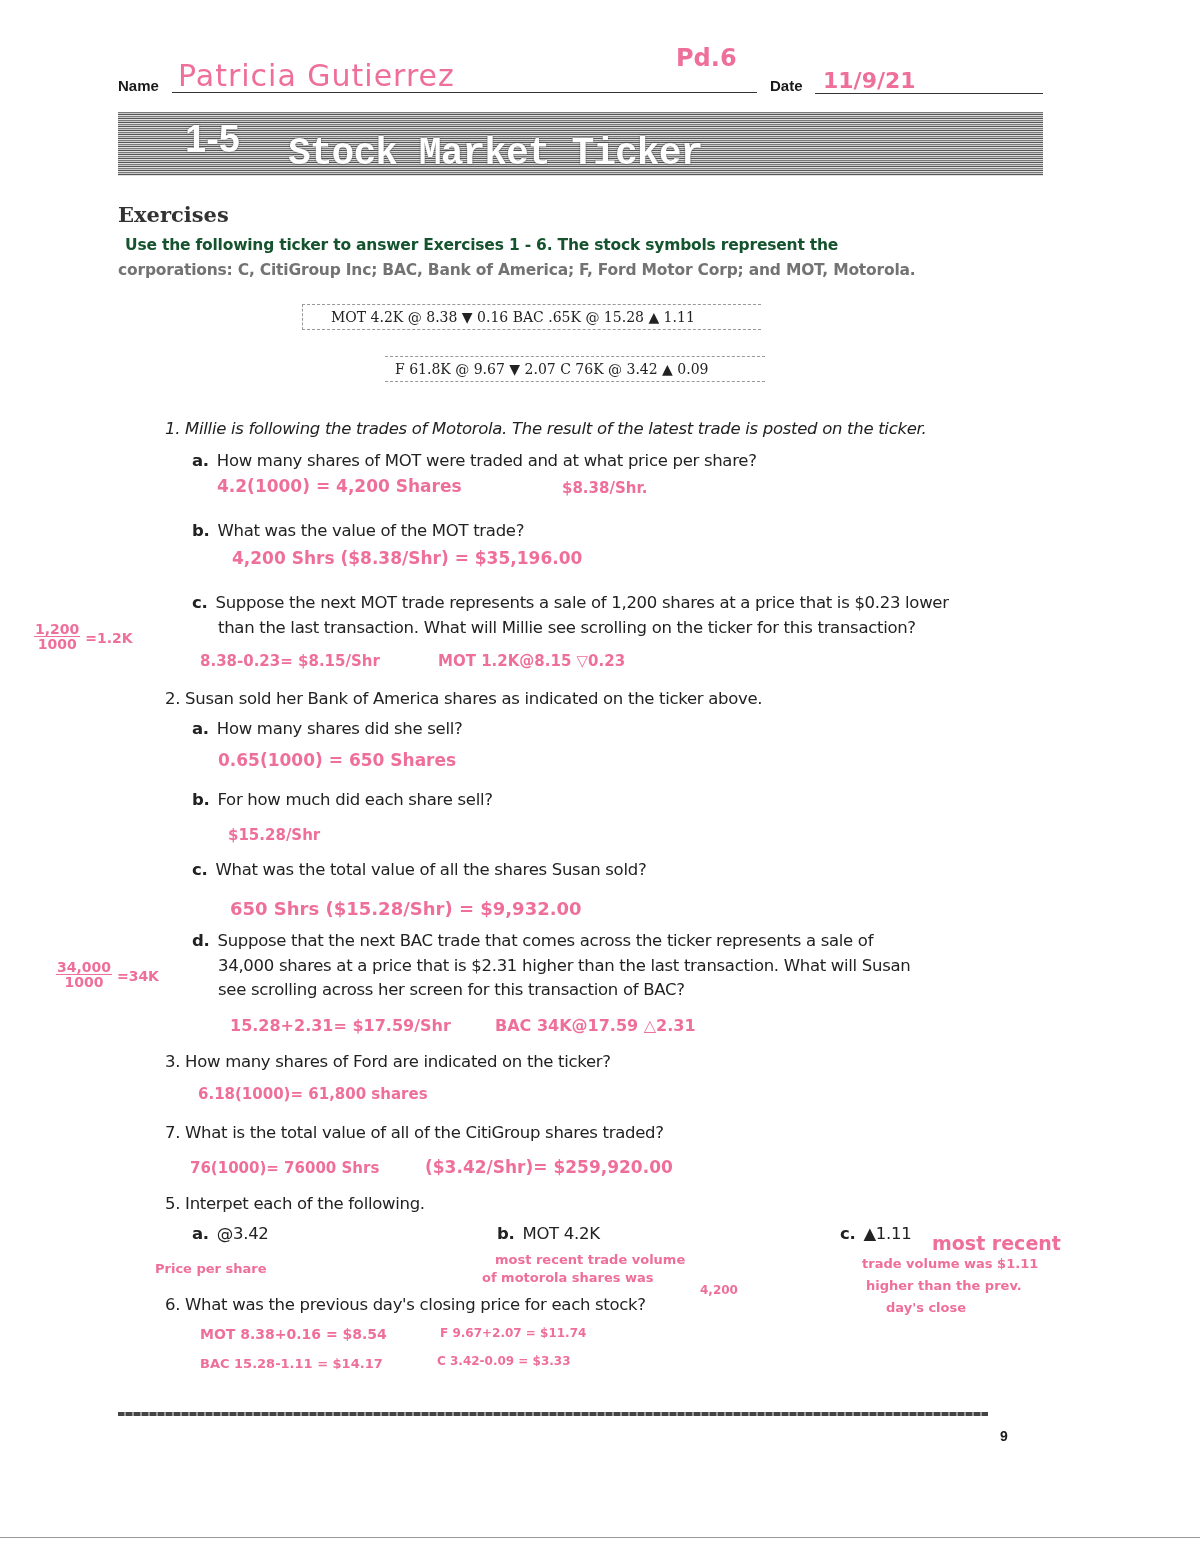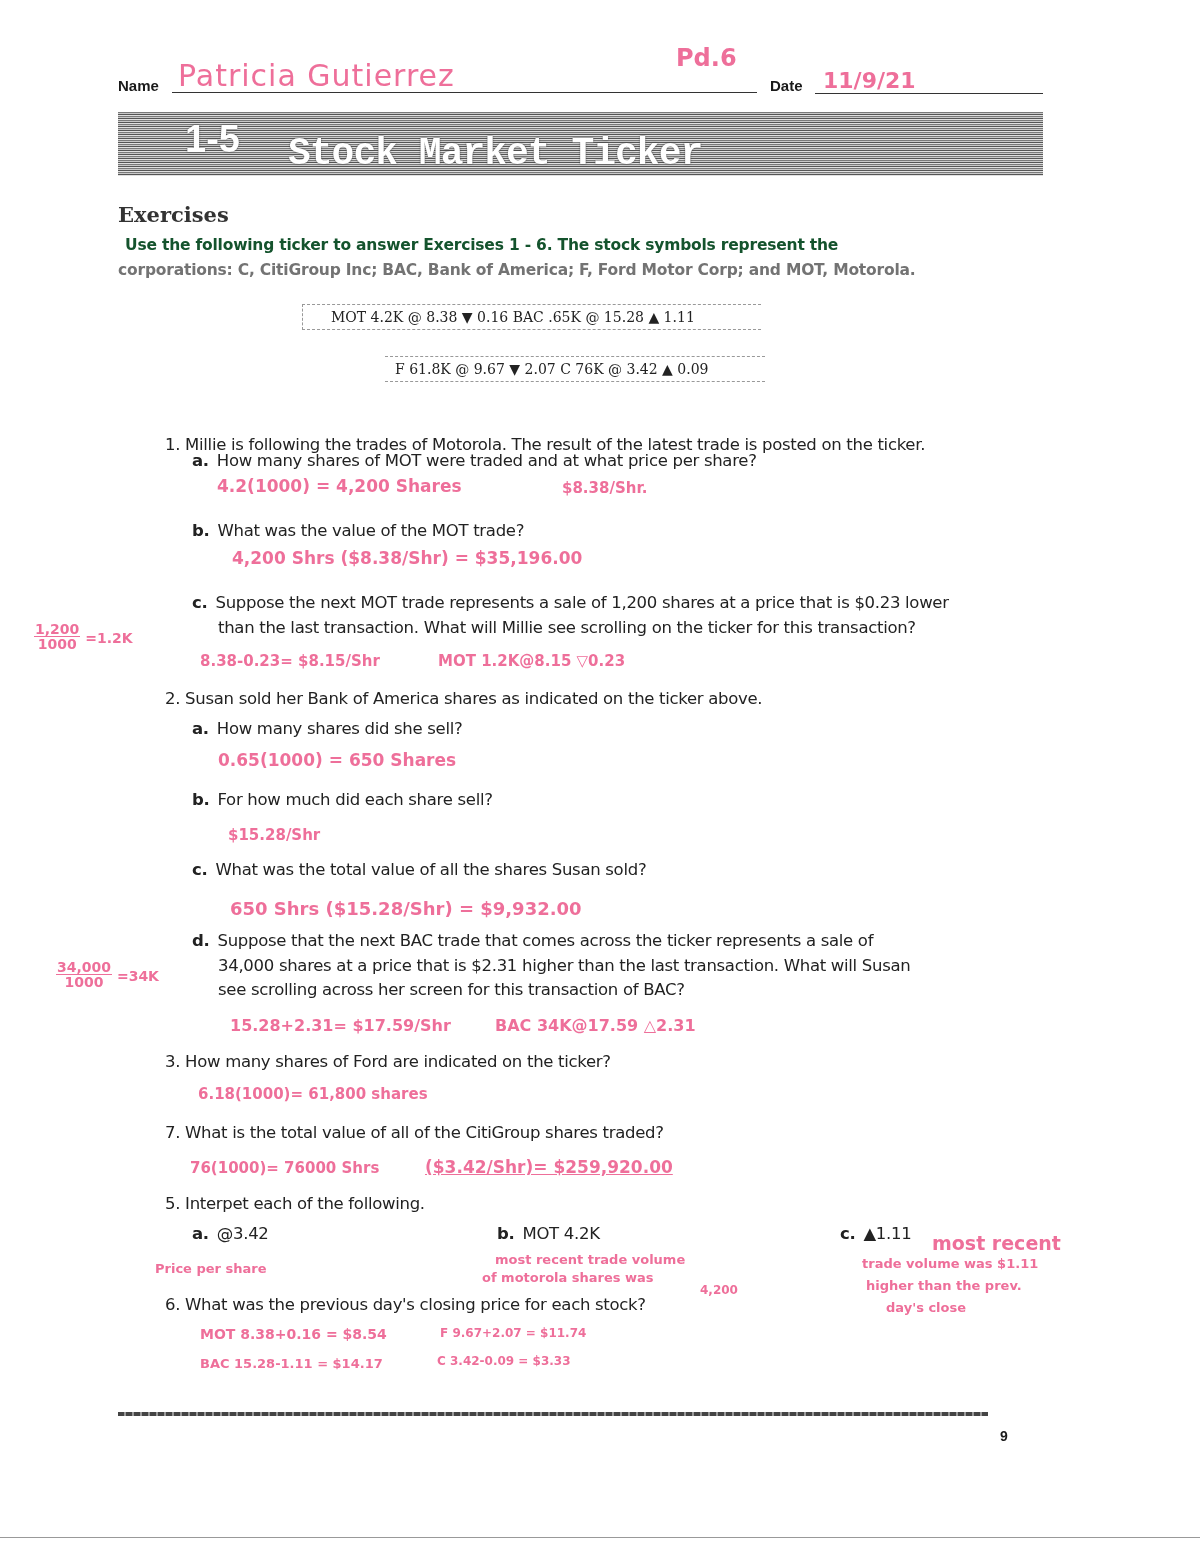--- a/index.html
+++ b/index.html
@@ -46,21 +46,21 @@
 <div class="abs banner-num">1-5</div>
 <div class="abs banner-title">Stock Market Ticker</div>
 
 <div class="abs serif" style="left:118px; top:202px; font-size:21px; font-weight:bold; color:#333;">Exercises</div>
 <div class="abs" style="left:118px; top:236px; font-size:15.5px; font-weight:bold; color:#14532d; letter-spacing:-0.2px;margin-left:7px;">Use the following ticker to answer Exercises 1 - 6. The stock symbols represent the</div>
 <div class="abs" style="left:118px; top:261px; font-size:15.5px; font-weight:bold; color:#737373; letter-spacing:-0.2px;">corporations: C, CitiGroup Inc; BAC, Bank of America; F, Ford Motor Corp; and MOT, Motorola.</div>
 
 <div class="abs ticker" style="left:302px; top:304px; width:420px; border-left:1px dashed #999;padding-left:28px;">MOT 4.2K @ 8.38 ▼ 0.16   BAC .65K @ 15.28 ▲ 1.11</div>
 <div class="abs ticker" style="left:385px; top:356px; width:360px;">F 61.8K @ 9.67 ▼ 2.07  C 76K @ 3.42 ▲ 0.09</div>
 
-<div class="abs q" style="left:165px; top:435px;">1. Millie is following the trades of Motorola. The result of the latest trade is posted on the ticker.</div>
+<div class="abs q" style="left:165px; top:419px;font-style:italic;">1. Millie is following the trades of Motorola. The result of the latest trade is posted on the ticker.</div>
 <div class="abs q" style="left:192px; top:451px;"><span class="sub-letter">a.</span><span>How many shares of MOT were traded and at what price per share?</span></div>
 <div class="abs pink" style="left:217px; top:476px; font-size:17px;">4.2(1000) = 4,200 Shares</div>
 <div class="abs pink" style="left:562px; top:479px; font-size:15px;">$8.38/Shr.</div>
 
 <div class="abs q" style="left:192px; top:521px;"><span class="sub-letter">b.</span><span>What was the value of the MOT trade?</span></div>
 <div class="abs pink" style="left:232px; top:548px; font-size:17px;">4,200 Shrs ($8.38/Shr) = $35,196.00</div>
 
 <div class="abs q" style="left:192px; top:593px;"><span class="sub-letter">c.</span><span>Suppose the next MOT trade represents a sale of 1,200 shares at a price that is $0.23 lower</span></div>
 <div class="abs q" style="left:218px; top:618px;">than the last transaction. What will Millie see scrolling on the ticker for this transaction?</div>
 <div class="abs hand" style="left:34px; top:622px; font-size:14px; font-weight:bold;">
@@ -88,21 +88,21 @@
   <span style="vertical-align:6px;">=34K</span>
 </div>
 <div class="abs pink" style="left:230px; top:1016px; font-size:16px;">15.28+2.31= $17.59/Shr</div>
 <div class="abs pink" style="left:495px; top:1016px; font-size:16px;">BAC 34K@17.59 △2.31</div>
 
 <div class="abs q" style="left:165px; top:1052px;">3. How many shares of Ford are indicated on the ticker?</div>
 <div class="abs pink" style="left:198px; top:1085px; font-size:15px;">6.18(1000)= 61,800 shares</div>
 
 <div class="abs q" style="left:165px; top:1123px;">7. What is the total value of all of the CitiGroup shares traded?</div>
 <div class="abs pink" style="left:190px; top:1159px; font-size:15px;">76(1000)= 76000 Shrs</div>
-<div class="abs pink" style="left:425px; top:1157px; font-size:17px;text-decoration:underline;">($3.42/Shr)= $259,920.00</div>
+<div class="abs pink" style="left:425px; top:1157px; font-size:17px;">($3.42/Shr)= $259,920.00</div>
 
 <div class="abs q" style="left:165px; top:1194px;">5. Interpet each of the following.</div>
 <div class="abs q" style="left:192px; top:1224px;"><span class="sub-letter">a.</span><span>@3.42</span></div>
 <div class="abs pink" style="left:155px; top:1261px; font-size:13px;">Price per share</div>
 
 <div class="abs q" style="left:497px; top:1224px;"><span class="sub-letter">b.</span><span>MOT 4.2K</span></div>
 <div class="abs pink" style="left:495px; top:1252px; font-size:13px;">most recent trade volume</div>
 <div class="abs pink" style="left:482px; top:1270px; font-size:13px;">of motorola shares was</div>
 <div class="abs pink" style="left:700px; top:1283px; font-size:12px;">4,200</div>
 

